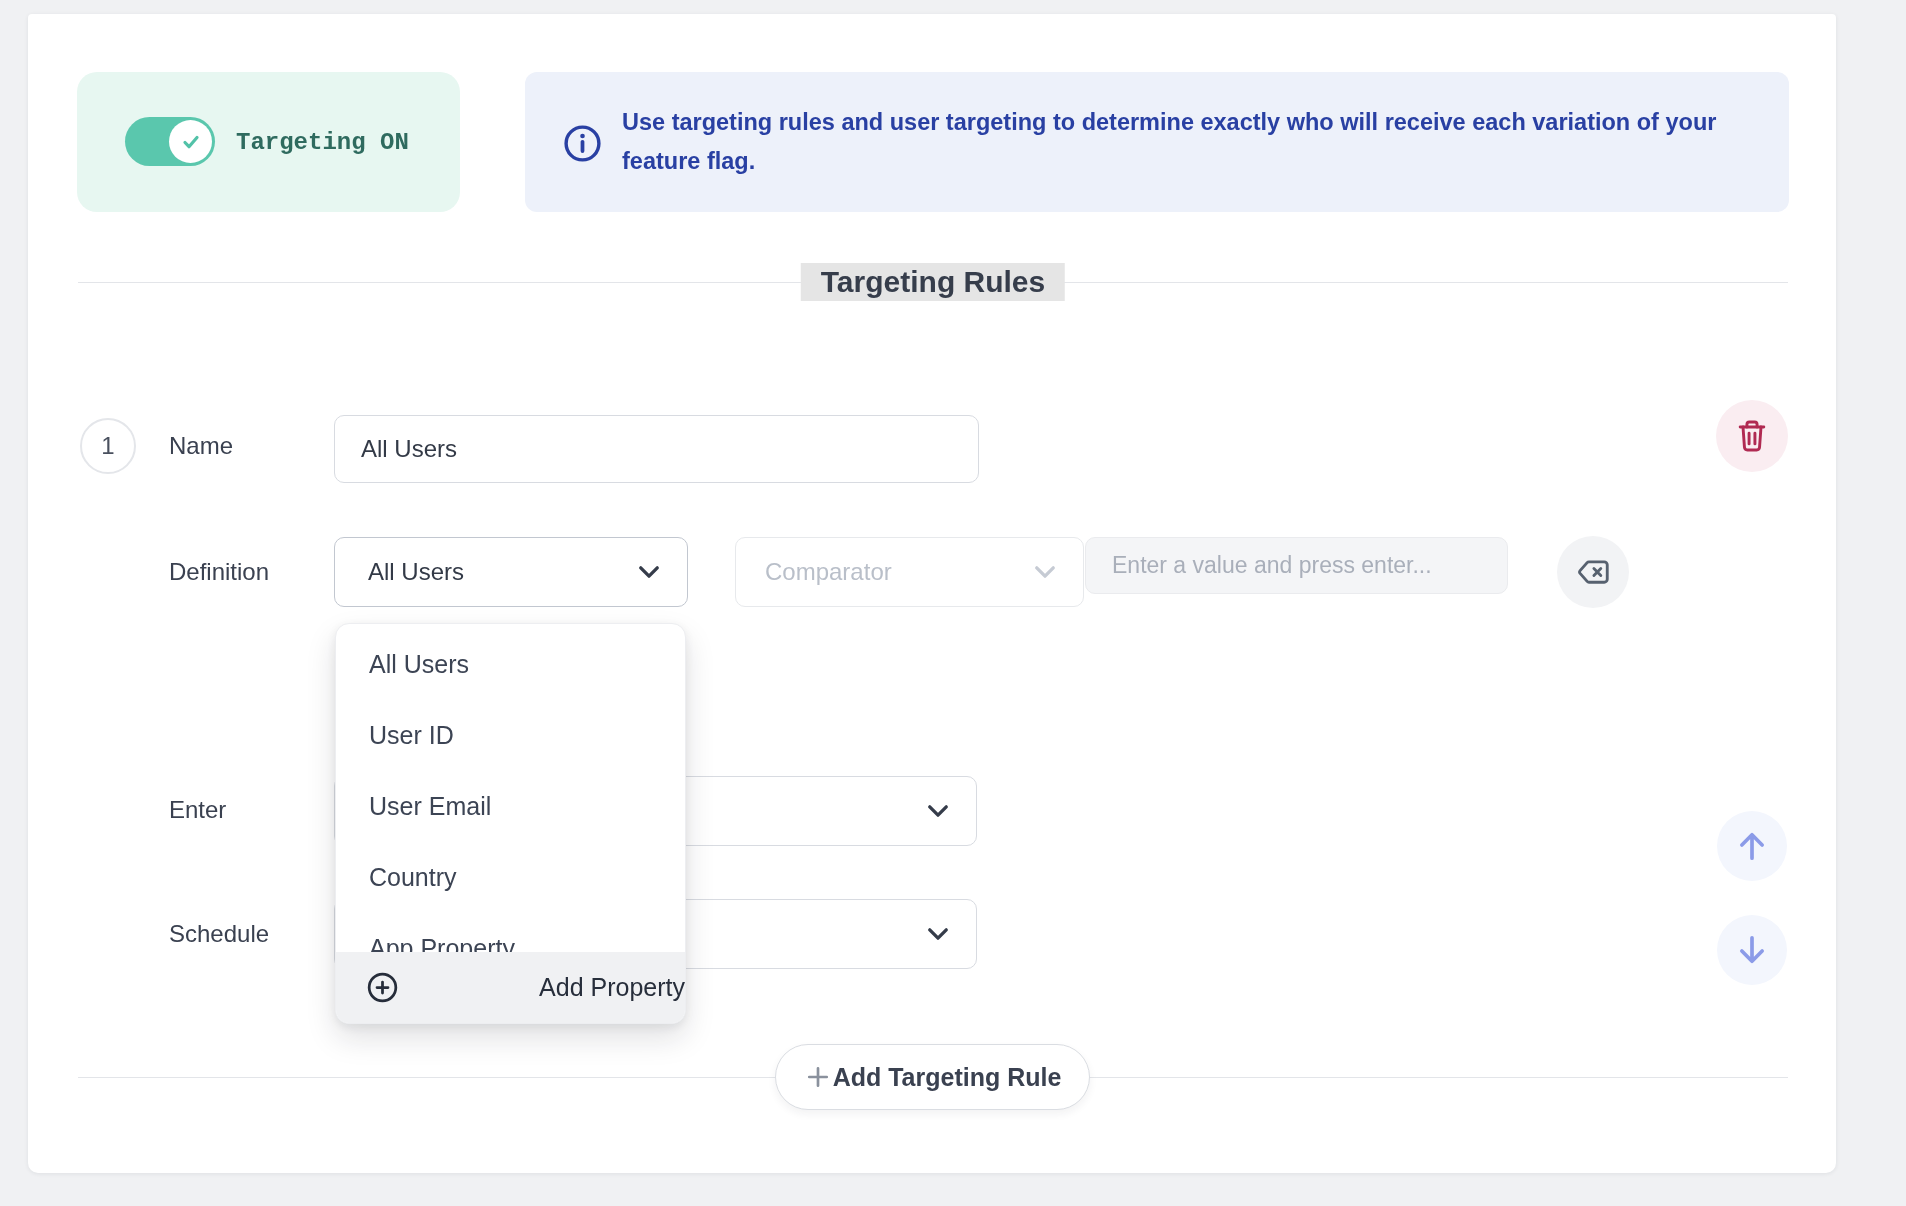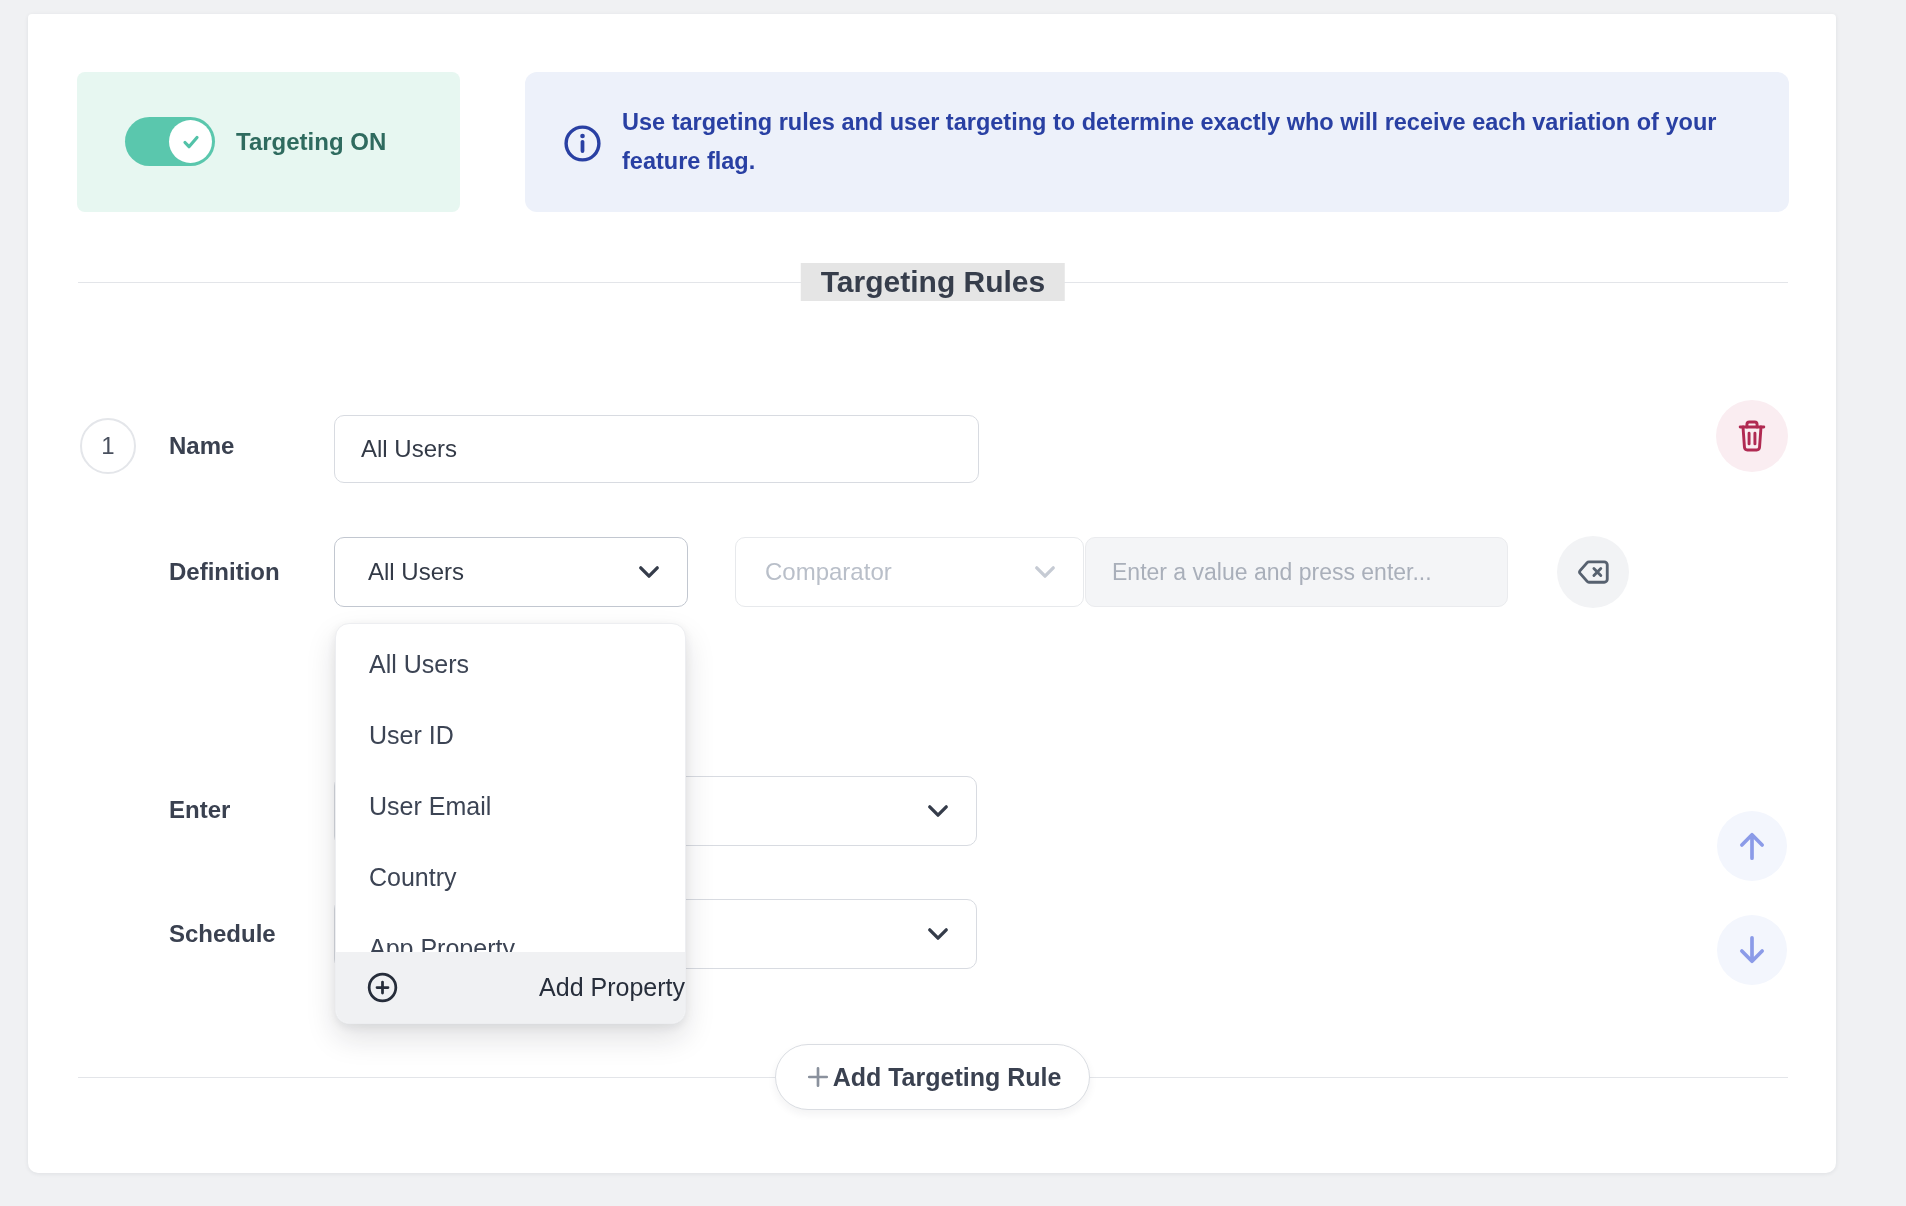--- a/index.html
+++ b/index.html
@@ -5,21 +5,21 @@
   * { margin:0; padding:0; box-sizing:border-box; }
   html,body { width:1906px; height:1206px; overflow:hidden;
     font-family:"Liberation Sans", sans-serif; background:#F0F1F3; }
 
   .card { position:absolute; left:28px; top:14px; width:1808px; height:1159px;
     background:#FFFFFF; border-radius:4px 4px 10px 10px;
     box-shadow:0 1px 4px rgba(30,35,45,.08); }
 
   
   .mint-box { position:absolute; left:49px; top:58px; width:383px; height:140px;
-    background:#E7F7F1; border-radius:8px; }
+    background:#E7F7F1; border-radius:20px;font-family:Liberation Mono, monospace; }
   .toggle { position:absolute; left:48px; top:45px; width:90px; height:49px;
     background:#5AC7AD; border-radius:25px; cursor:pointer; }
   .toggle-knob { position:absolute; right:3px; top:3px; width:43px; height:43px;
     background:#fff; border-radius:50%; display:flex; align-items:center; justify-content:center; }
   .toggle-label { position:absolute; left:159px; top:0; height:140px; display:flex;
     align-items:center; font-size:24px; font-weight:700; color:#2F6B5F; }
 
   .banner { position:absolute; left:497px; top:58px; width:1264px; height:140px;
     background:#EDF1FA; border-radius:12px; }
   .banner-icon { position:absolute; left:37px; top:51px; }
@@ -31,21 +31,21 @@
   .divider.top { top:268px; }
   .divider.bottom { top:1063px; }
   .section-title { position:absolute; left:905px; top:249px; transform:translateX(-50%);
     background:#e5e5e5; padding:0 20px; font-size:30px; font-weight:700; color:#363D4B;
     white-space:nowrap; line-height:38px; z-index:2; }
 
   .rule-number { position:absolute; left:52px; top:404px; width:56px; height:56px;
     border:2px solid #E4E6EA; border-radius:50%; display:flex; align-items:center;
     justify-content:center; font-size:24px; color:#49505E; }
 
-  .field-label { position:absolute; left:141px; font-size:24px; font-weight:700;
+  .field-label { position:absolute; left:141px; font-size:24px; font-weight:400;
     color:#3A4150; line-height:30px; }
   .lbl-name { top:417px; } .lbl-definition { top:543px; }
   .lbl-serve { top:781px; } .lbl-schedule { top:905px; }
 
   .name-input { position:absolute; left:306px; top:401px; width:645px; height:68px;
     border:1.5px solid #D8DBE1; border-radius:10px; font-family:"Liberation Sans",sans-serif;
     font-size:24px; color:#333A47; padding:0 26px; outline:none; background:#fff; }
 
   .icon-circle-btn { position:absolute; border-radius:50%; border:none; cursor:pointer;
     display:flex; align-items:center; justify-content:center; }
@@ -57,21 +57,21 @@
   .select { position:absolute; height:70px; border-radius:10px; background:#fff;
     display:flex; align-items:center; cursor:pointer; }
   .select .sel-text { font-size:24px; color:#333A47; font-weight:500; padding-left:33px; }
   .property-select { left:306px; top:523px; width:354px; border:1.5px solid #C2C7D0; }
   .comparator-select { left:707px; top:523px; width:349px; border:1.5px solid #E7E9EC; }
   .comparator-select .sel-text { color:#B9BFC9; font-weight:500; padding-left:29px; }
   .serve-select { left:306px; top:762px; width:643px; border:1.5px solid #D8DBE1; z-index:1; }
   .schedule-select { left:306px; top:885px; width:643px; border:1.5px solid #D8DBE1; z-index:1; }
   .chev { position:absolute; right:27px; top:50%; transform:translateY(-50%); display:flex; }
 
-  .value-input { position:absolute; left:1057px; top:523px; width:423px; height:70px;
+  .value-input { position:absolute; left:1057px; top:523px; width:423px; height:57px;
     background:#F4F5F7; border:1.5px solid #EAEBEE; border-radius:10px;
     font-family:"Liberation Sans",sans-serif; font-size:23px; color:#15803d;
     padding:0 26px; outline:none; }
   .value-input::placeholder { color:#A9AFBA; }
 
   
   .dropdown-panel { position:absolute; left:307px; top:609px; width:351px; height:401px;
     background:#fff; border:1px solid #EDEEF1; border-radius:14px; z-index:20;
     box-shadow:0 14px 30px rgba(20,25,35,.13), 0 3px 10px rgba(20,25,35,.07);
     overflow:hidden; }

